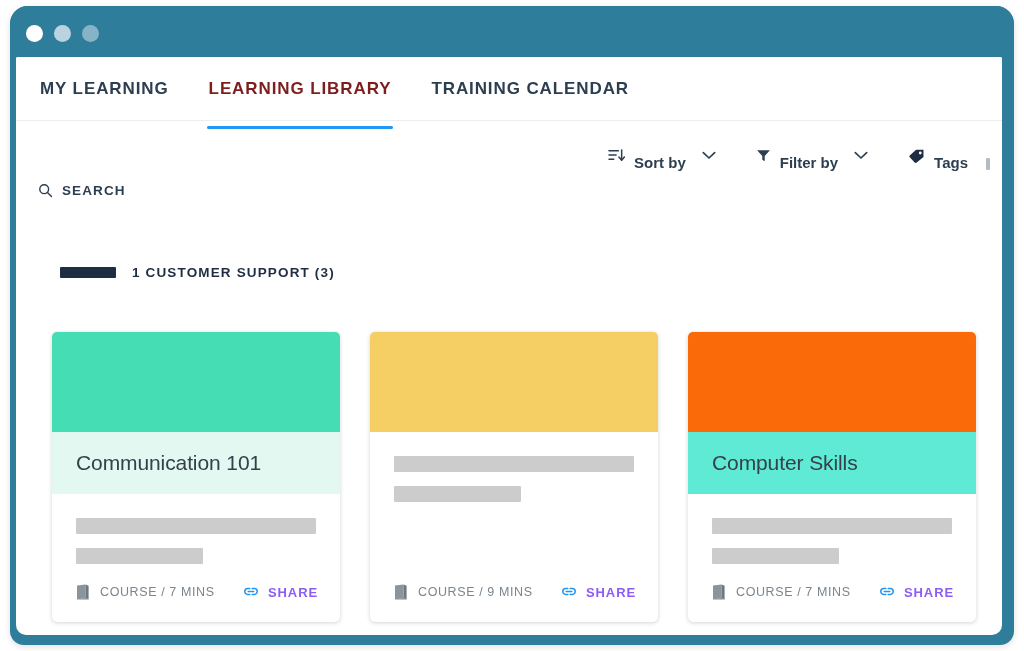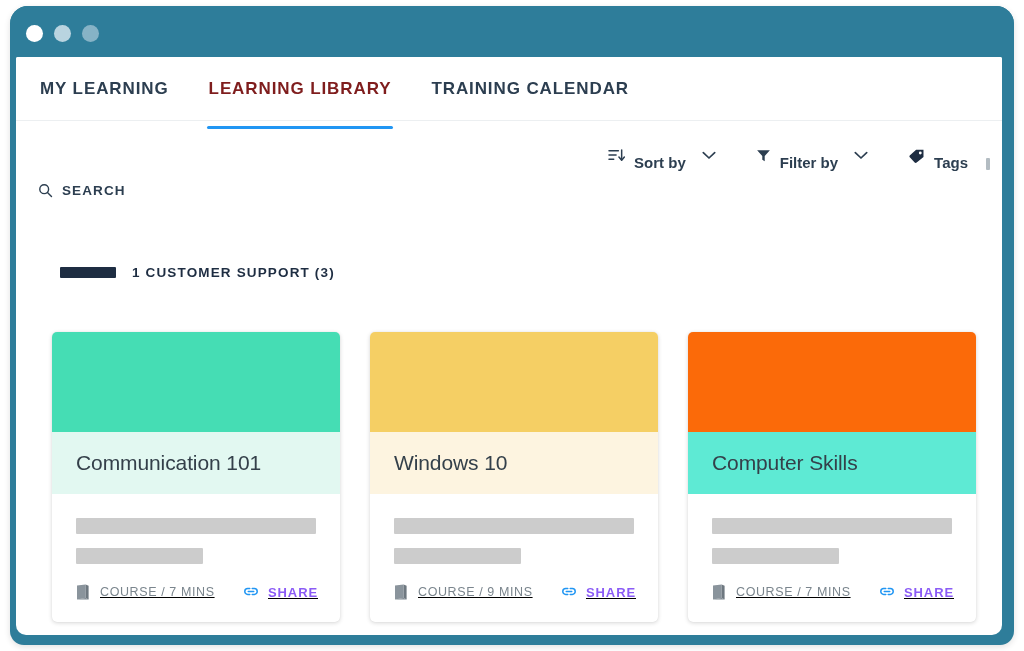--- a/index.html
+++ b/index.html
@@ -228,21 +228,20 @@
     border-radius: 1px;
   }
   .ph-bar.long  { width: 100%; margin-bottom: 14px; }
   .ph-bar.short { width: 53%; }
 
   .card-footer {
     display: flex;
     align-items: center;
     justify-content: space-between;
     padding: 20px 22px 22px 24px;
-    text-decoration: underline;
   }
   .meta {
     display: flex;
     align-items: center;
     gap: 10px;
   }
   .meta-label {
     font-size: 12.5px;
     font-weight: normal;
     letter-spacing: 0.6px;
@@ -389,23 +388,20 @@
                 <line x1="5.6" y1="6.5" x2="11.4" y2="6.5" stroke="#2196F3" stroke-width="1.6" stroke-linecap="round"></line>
               </svg>
             </span>
             <span class="share-label">SHARE</span>
           </div>
         </div>
       </div>
 
       <div class="card">
         <div class="card-banner" style="background:#F5CF64"></div>
-        <div class="card-titleband" style="background:#FDF4E0">
-          <span class="card-title">Windows 10</span>
-        </div>
         <div class="card-body">
           <div class="ph-bar long"></div>
           <div class="ph-bar short"></div>
         </div>
         <div class="card-footer">
           <div class="meta">
             <span>
               <svg class="ic" width="14" height="16" viewBox="0 0 14 16">
                 <path d="M1 1.6 L9.6 0.4 L9.6 14 L1 15.4 Z" fill="#8A949C"></path>
                 <path d="M9.6 0.4 L12.6 1.8 L12.6 15.4 L9.6 14 Z" fill="#6E7880"></path>

